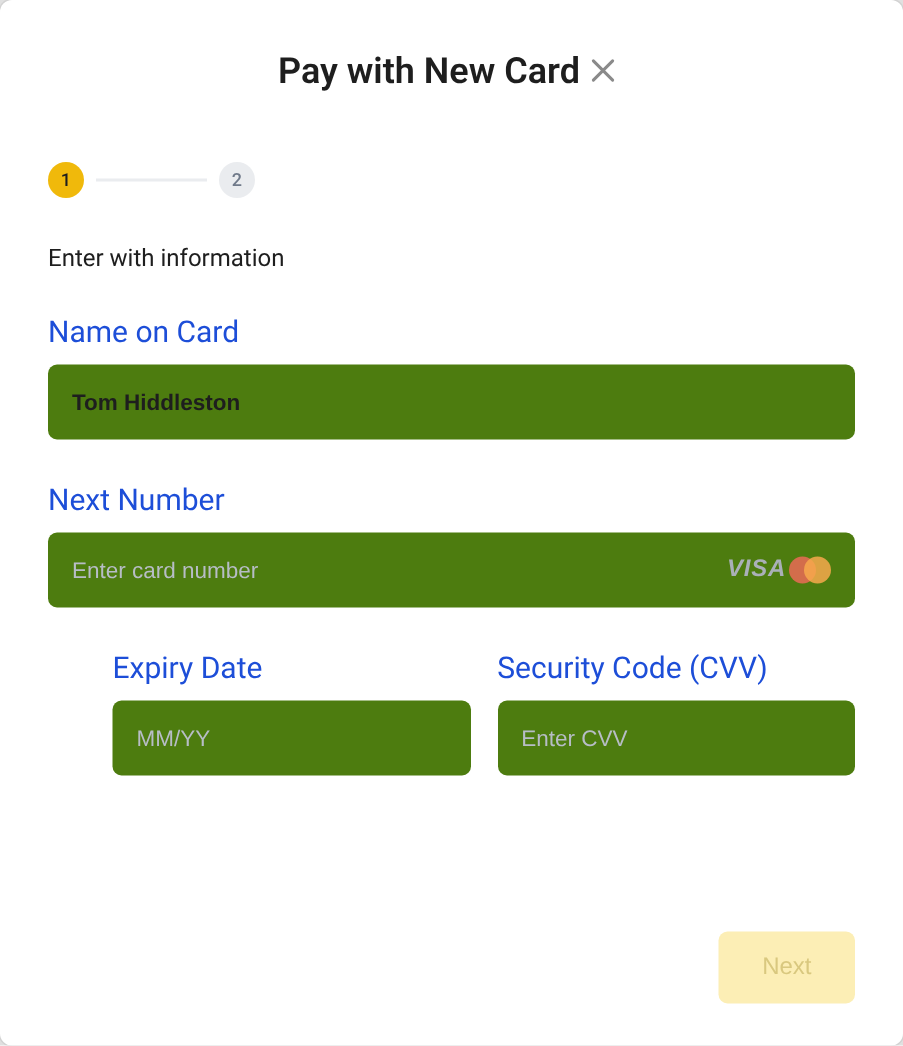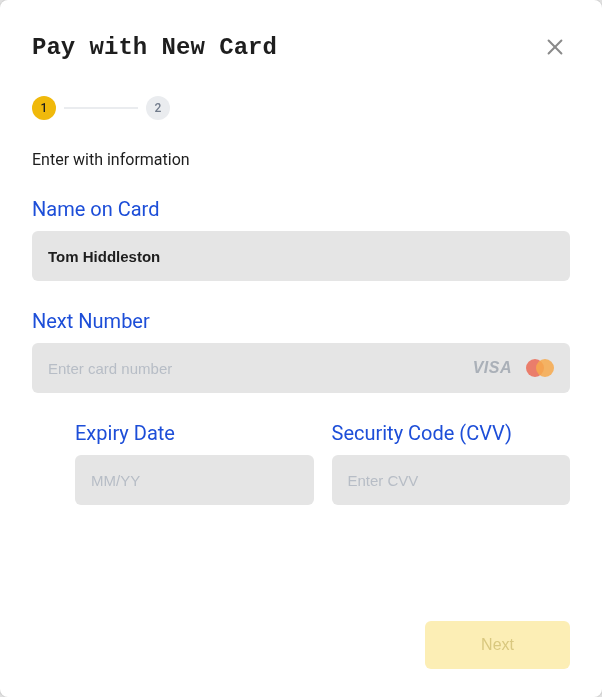--- a/index.html
+++ b/index.html
@@ -21,24 +21,23 @@
       background: #fff;
       border-radius: 8px;
       padding: 32px 32px 28px 32px;
       position: relative;
       display: flex;
       flex-direction: column;
       box-shadow: 0 0 0 1px rgba(0,0,0,0.06);
     }
     .header {
       display: flex;
-      justify-content: space-between;
-      align-items: center;
-      margin-bottom: 34px;
-      font-family: Liberation Mono, monospace;
+      justify-content: center;
+      align-items: center;
+      margin-bottom: 46px;
     }
     .title {
       font-size: 24px;
       font-weight: 600;
       color: #1e1e1e;
     }
     .close-btn {
       background: none;
       border: none;
       cursor: pointer;
@@ -96,39 +95,39 @@
       display: block;
     }
     .input-wrapper {
       position: relative;
       display: flex;
       align-items: center;
     }
     .text-input {
       width: 100%;
       height: 50px;
-      background: #e5e5e5;
+      background: #4d7c0f;
       border: none;
       border-radius: 6px;
       padding: 0 16px;
       font-size: 15px;
       color: #1e1e1e;
       font-weight: 600;
       outline: none;
     }
     .text-input::placeholder {
       color: #b7bdc6;
       font-weight: 400;
     }
     .card-icons {
       position: absolute;
       right: 14px;
       display: flex;
       align-items: center;
-      gap: 12px;
+      gap: 0;
     }
     .visa-text {
       font-family: Arial, sans-serif;
       font-weight: 800;
       font-style: italic;
       font-size: 16px;
       color: #aab0b8;
       letter-spacing: 0.5px;
     }
     .row {
@@ -142,21 +141,21 @@
     .footer {
       margin-top: auto;
       display: flex;
       justify-content: flex-end;
     }
     .next-btn {
       background: #fceeb5;
       color: #d9c87f;
       border: none;
       border-radius: 6px;
-      padding: 0 56px;
+      padding: 0 29px;
       height: 48px;
       font-size: 16px;
       font-weight: 500;
       cursor: pointer;
     }
   </style>
 </head>
 <body>
 
 <div class="modal">

